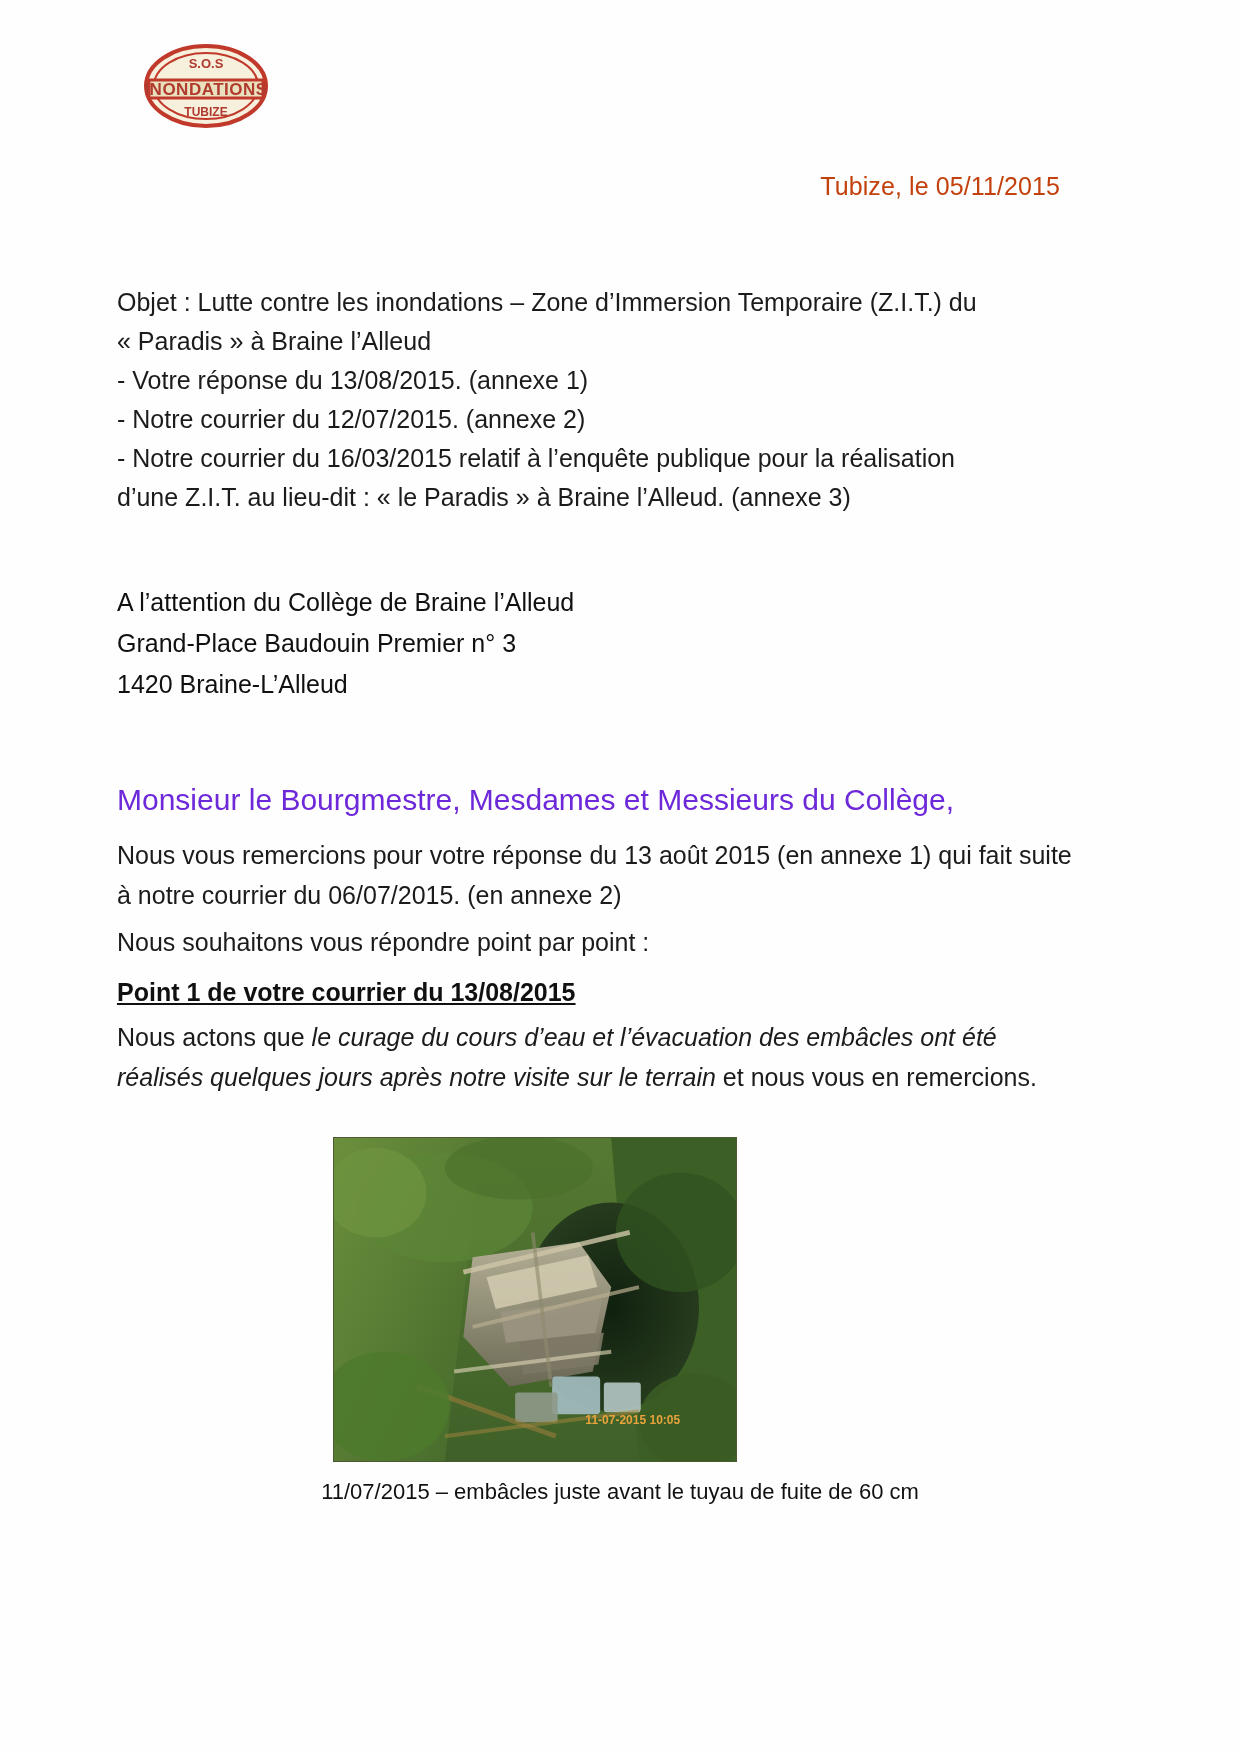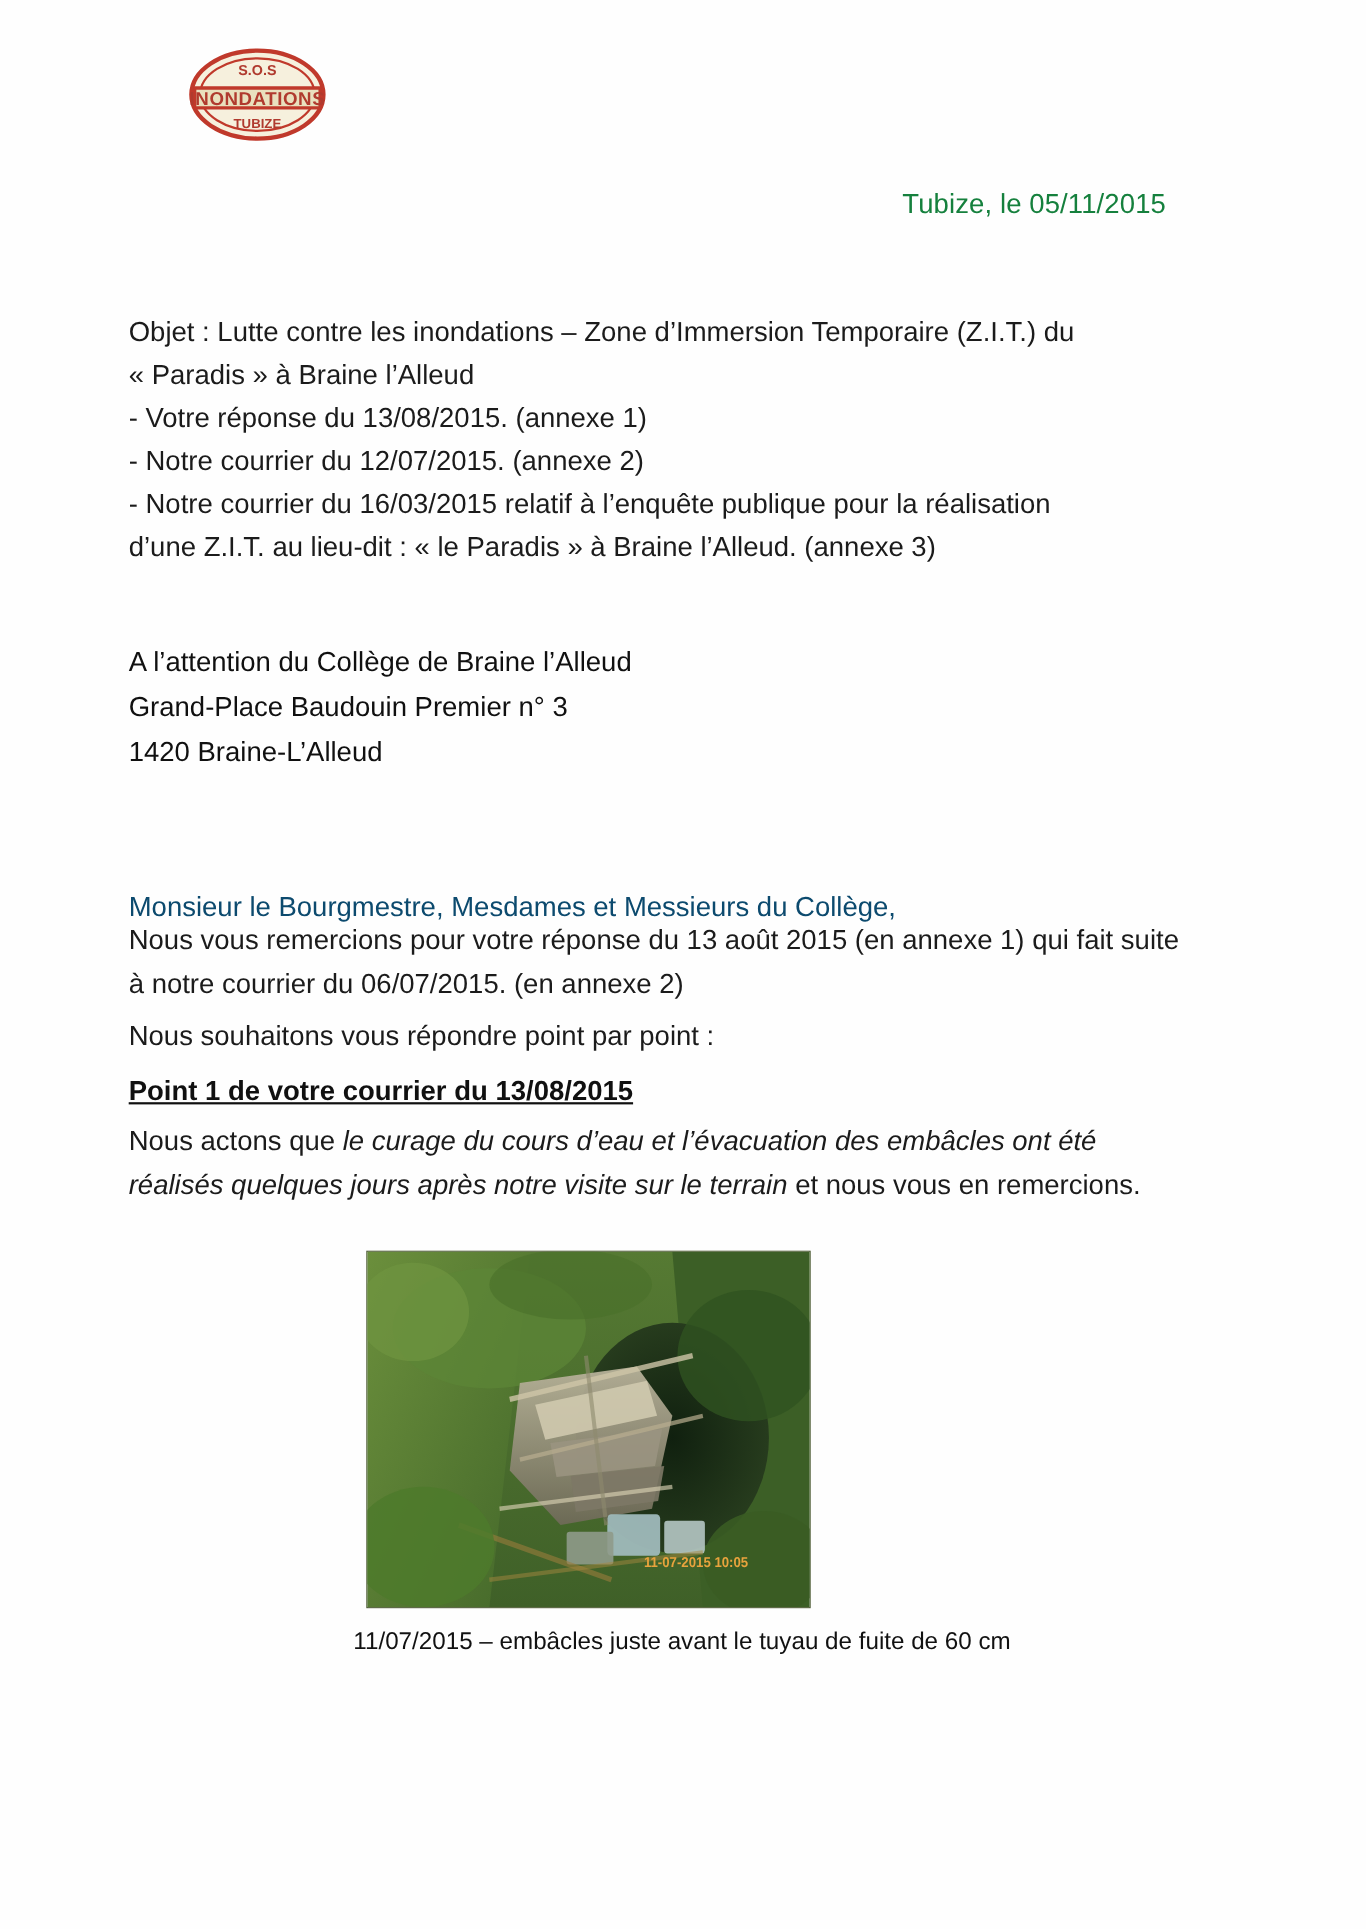--- a/index.html
+++ b/index.html
@@ -22,34 +22,33 @@
     background: #fefefe;
   }
 
   
   .logo {
     position: absolute;
     left: 139px;
     top: 42px;
     width: 135px;
     height: 88px;
-    margin-left: 28px;
   }
   .logo svg { display: block; }
 
   
   .date-line {
     position: absolute;
     left: 560px;
     top: 172px;
     width: 500px;
     text-align: right;
     font-size: 25px;
     letter-spacing: 0.1px;
-    color: #15803d;
+    color: #c2410c;
   }
 
   
   .object-block {
     position: absolute;
     left: 117px;
     top: 283px;
     width: 960px;
     font-size: 25px;
     line-height: 39px;
@@ -67,25 +66,25 @@
     line-height: 41px;
     font-weight: normal;
     color: #101010;
   }
   .address-block p { margin: 0; }
 
   
   .salutation {
     position: absolute;
     left: 117px;
-    top: 806px;
+    top: 781px;
     width: 940px;
-    font-size: 25px;
+    font-size: 30px;
     line-height: 38px;
-    color: #0c4a6e;
+    color: #6d28d9;
   }
   .para-thanks {
     position: absolute;
     left: 117px;
     top: 835px;
     width: 960px;
     font-size: 25px;
     line-height: 40px;
     color: #1b1b1b;
   }

